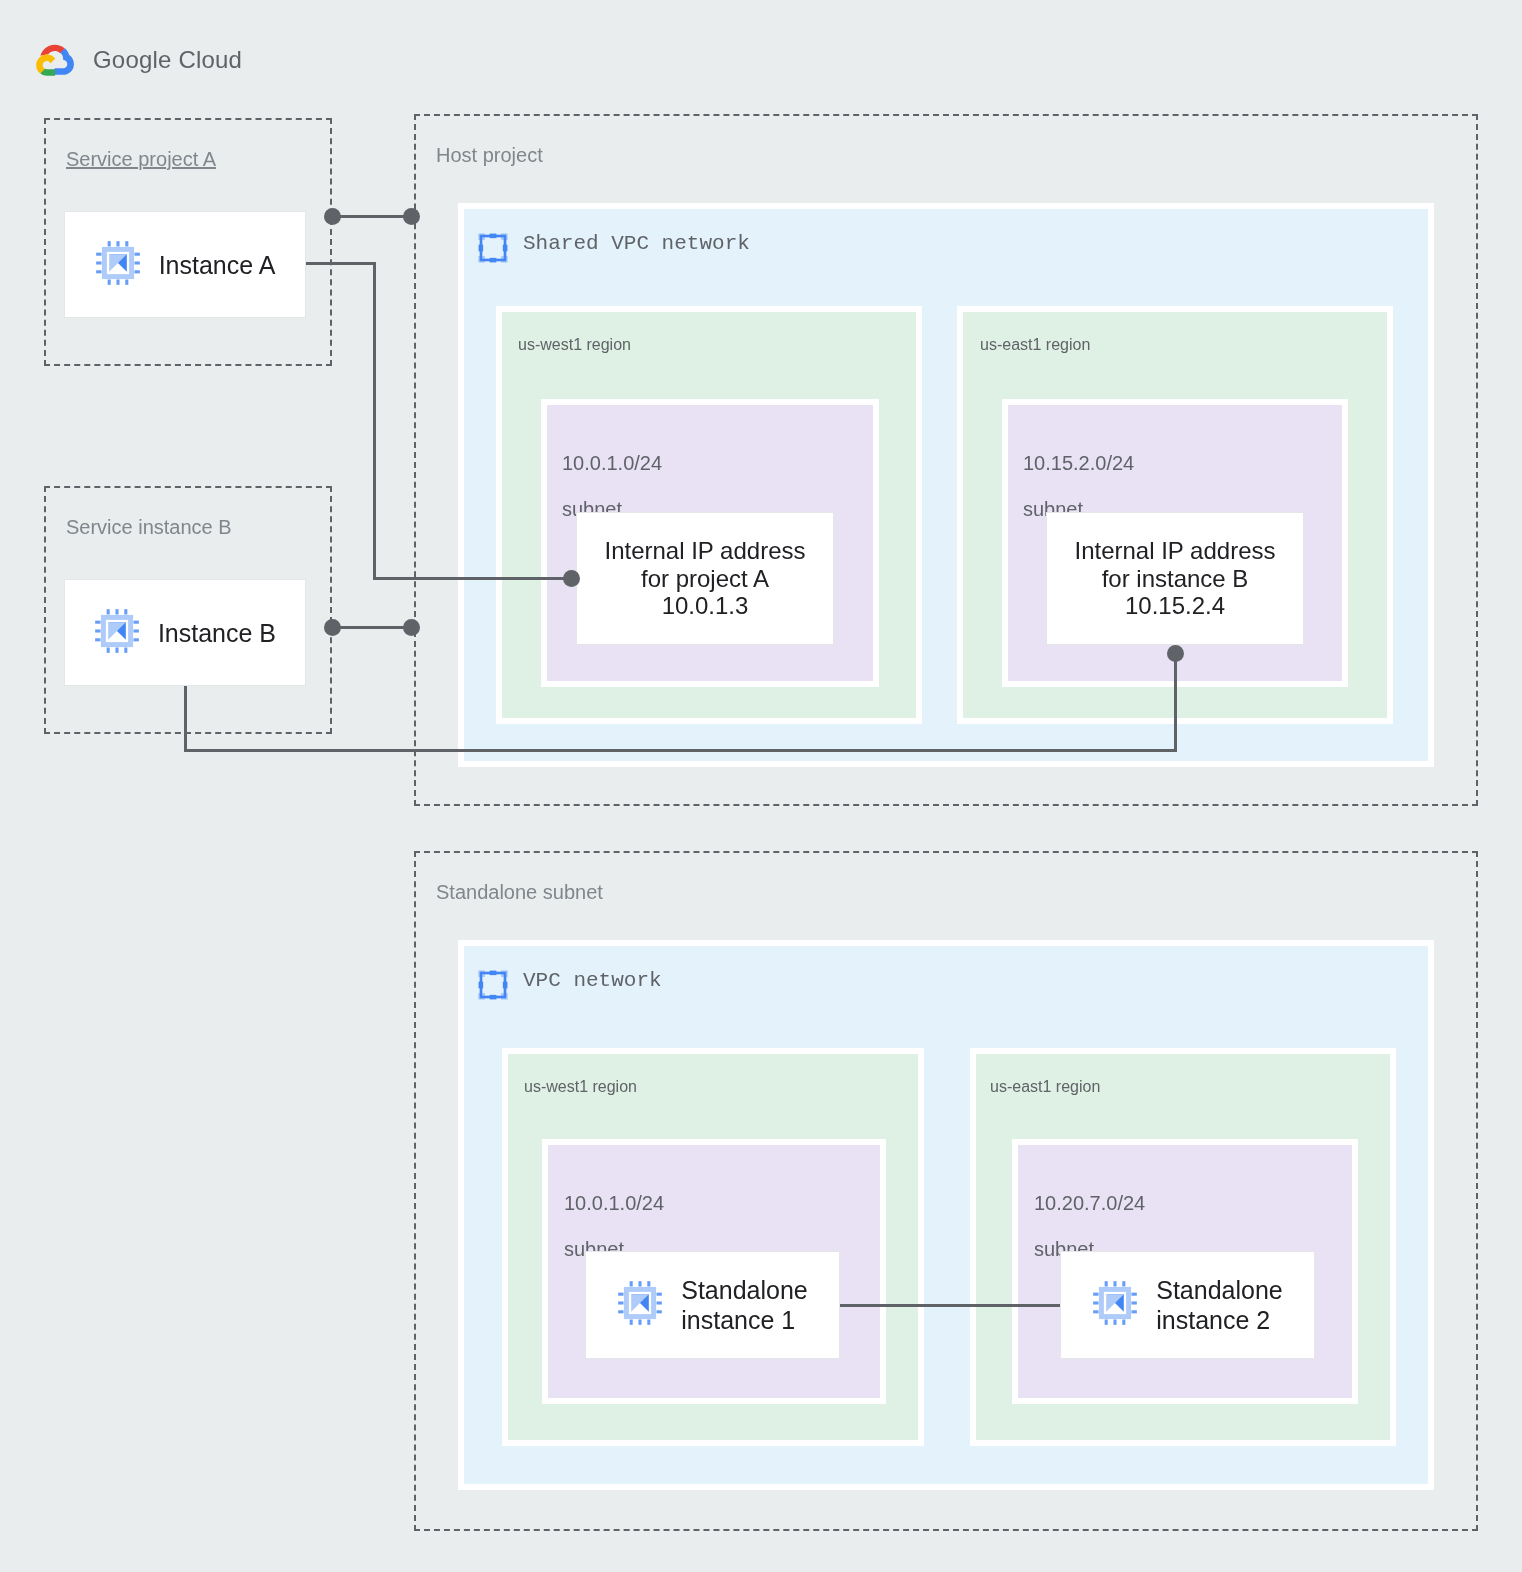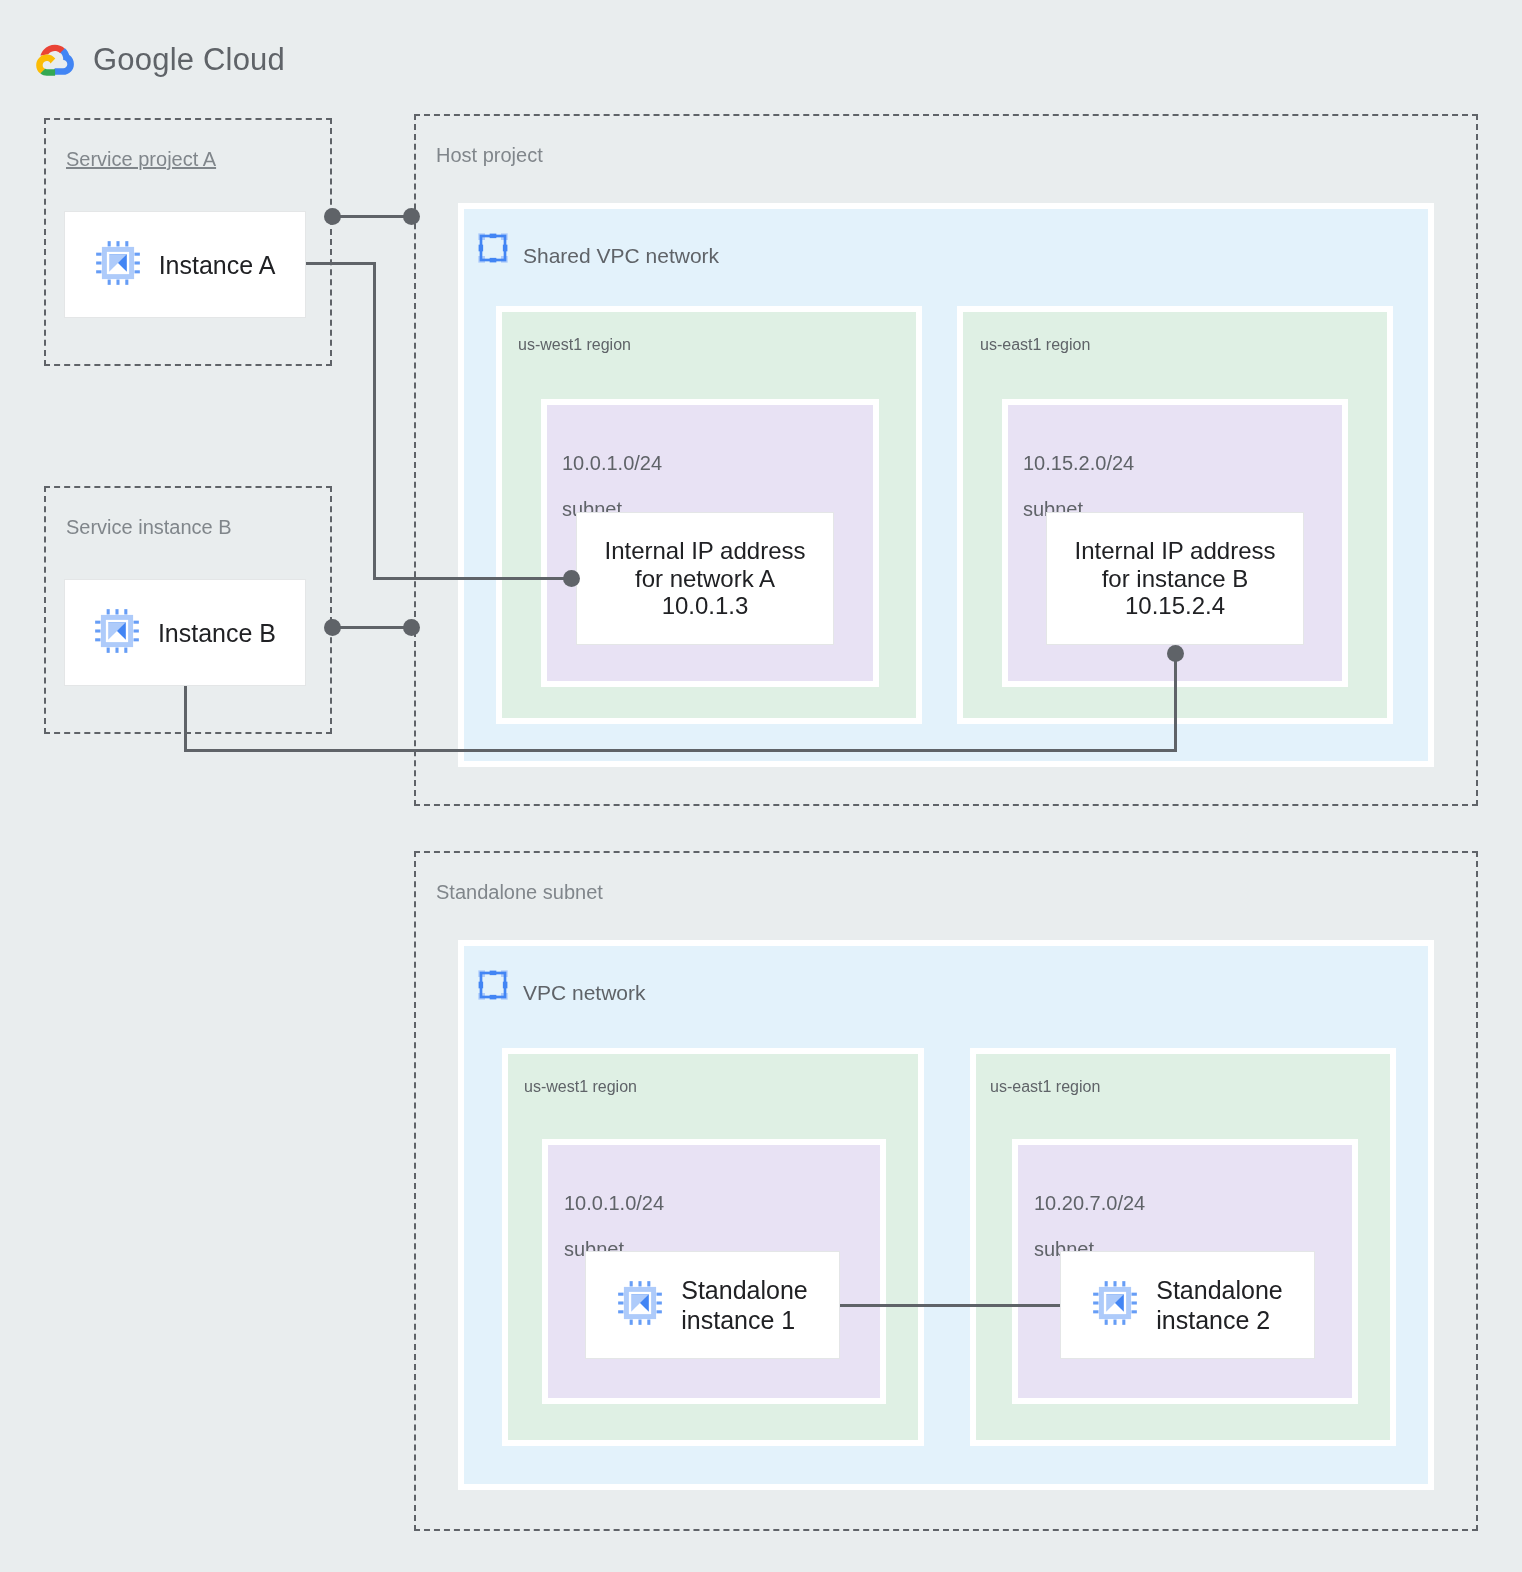--- a/index.html
+++ b/index.html
@@ -8,21 +8,21 @@
     background:#e9edee;
     font-family:"Liberation Sans", sans-serif;
     position:relative;
     overflow:hidden;
   }
   .canvas{position:absolute;inset:0;}
 
   
   .logo-wrap{position:absolute;left:33px;top:38px;display:flex;align-items:center;gap:14px;}
   .logo-mark{width:46px;height:44px;}
-  .logo-text{font-size:31px;color:#5f6368;letter-spacing:0.2px;white-space:nowrap;}
+  .logo-text{font-size:24px;color:#5f6368;letter-spacing:0.2px;white-space:nowrap;}
   .logo-text b{font-weight:400;color:#5f6368;}
 
   
   .proj{
     position:absolute;
     border:2px dashed #5f6368;
     background:transparent;
     box-sizing:border-box;
   }
   .proj-label{
@@ -34,22 +34,23 @@
 
   
   .vpc{
     position:absolute;
     background:#e3f2fb;
     border:6px solid #ffffff;
     box-sizing:border-box;
   }
   .vpc-head{
     position:absolute;
-    display:flex;align-items:flex-end;gap:14px;
+    display:flex;align-items:flex-start;gap:14px;
     white-space:nowrap;
+    font-family:Liberation Mono, monospace;
   }
   .vpc-head .vpc-label{font-size:21px;color:#5f6368;}
 
   
   .region{
     position:absolute;
     background:#dff0e4;
     border:6px solid #ffffff;
     box-sizing:border-box;
   }
@@ -199,21 +200,21 @@
   <div class="region-label" style="left:518px;top:336px;">us-west1 region</div>
 
   <div class="subnet" style="left:541px;top:399px;width:338px;height:288px;"></div>
   <div class="subnet-label" style="left:562px;top:429px;">
     <span>10.0.1.0/24</span><br>
     <span>subnet</span>
   </div>
 
   <div class="card ip" style="left:576px;top:512px;width:258px;height:133px;">
     <span>Internal IP address</span>
-    <span>for network A</span>
+    <span>for project A</span>
     <span>10.0.1.3</span>
   </div>
 
   <div class="region" style="left:957px;top:306px;width:436px;height:418px;"></div>
   <div class="region-label" style="left:980px;top:336px;">us-east1 region</div>
 
   <div class="subnet" style="left:1002px;top:399px;width:346px;height:288px;"></div>
   <div class="subnet-label" style="left:1023px;top:429px;">
     <span>10.15.2.0/24</span><br>
     <span>subnet</span>

